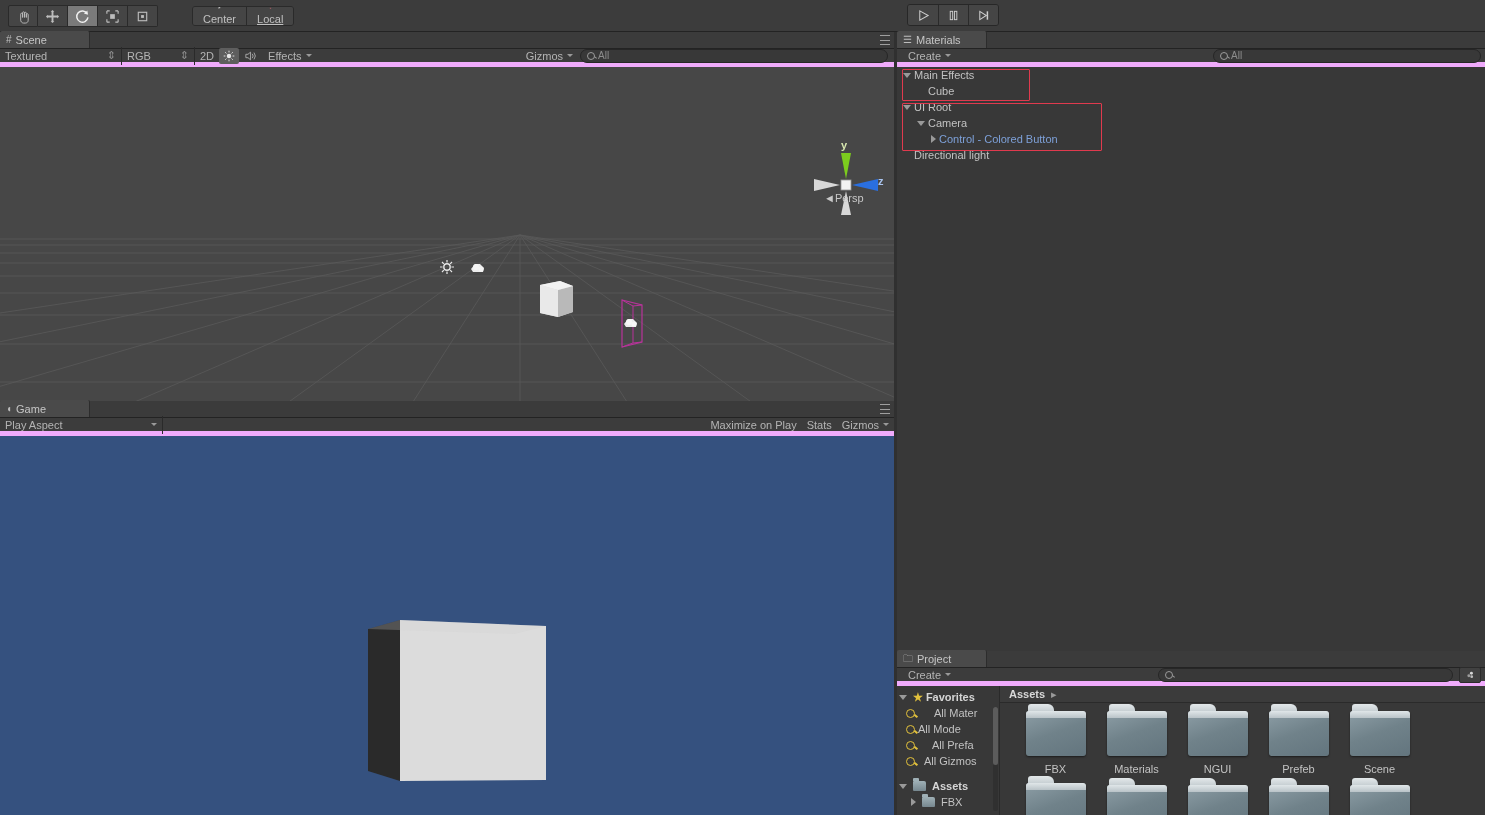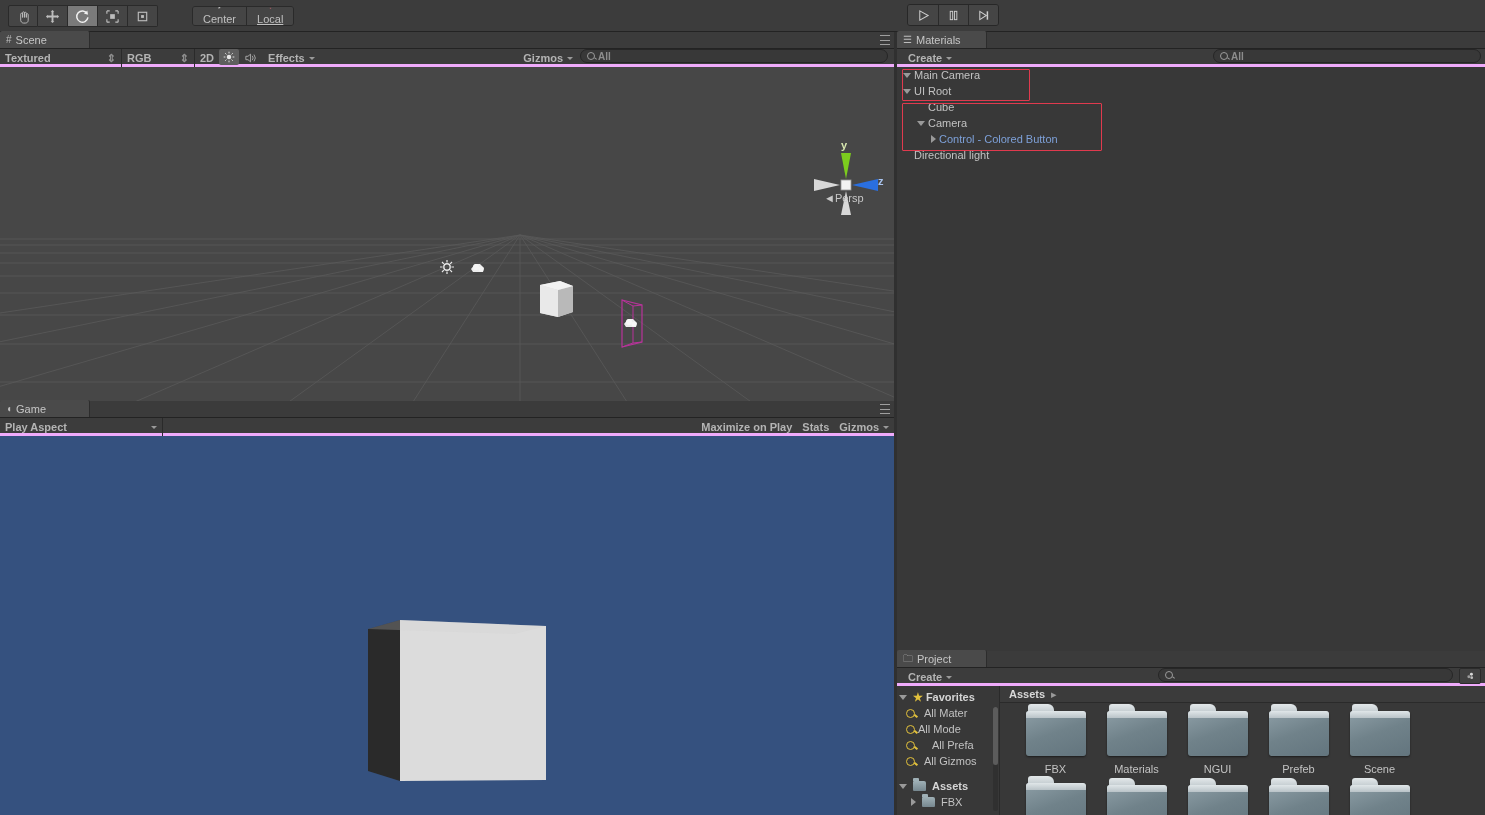--- a/index.html
+++ b/index.html
@@ -25,23 +25,23 @@
     background: #4a4a4a;
     display: flex; align-items: center; gap: 4px;
     font-size: 11px; color: #c6c6c6;
     border-top-left-radius: 2px; border-top-right-radius: 2px;
     border-right: 1px solid #2c2c2c;
     min-width: 90px;
   }
   .tab .tico { font-size: 10px; color: #bdbdbd; line-height: 1; }
   .toolrow {
     height: 18px; background: #3c3c3c;
-    border-bottom: 3px solid #f0abfc;
-    display: flex; align-items: flex-start;
-    font-size: 11px; color: #b4b4b4; font-weight: bold;
+    border-bottom: 5px solid #f0abfc;
+    display: flex; align-items: center;
+    font-size: 11px; color: #b4b4b4;
   }
   .btn {
     height: 16px; display: flex; align-items: center; justify-content: center;
     padding: 0 6px; background: #414141;
     border: 1px solid #2b2b2b; border-radius: 2px;
     color: #b8b8b8; font-size: 11px; white-space: nowrap;
   }
   .flat {
     height: 18px; display: flex; align-items: center;
     padding: 0 5px; color: #b4b4b4; font-size: 11px; white-space: nowrap;
@@ -500,29 +500,29 @@
       <div style="flex:1"></div>
       <div class="searchbox" style="width:268px; margin-right:4px;">
         <span class="magnifier"></span>
         <span>All</span>
       </div>
     </div>
 
     <div id="hierlist">
         <div class="hrow" style="padding-left: 6px;">
           <span class="tri"></span>
-          <span>Main Camera</span>
+          <span>Main Effects</span>
+        </div>
+        <div class="hrow" style="padding-left: 20px;">
+          <span class="tri none"></span>
+          <span>Cube</span>
         </div>
         <div class="hrow" style="padding-left: 6px;">
           <span class="tri"></span>
           <span>UI Root</span>
-        </div>
-        <div class="hrow" style="padding-left: 20px;">
-          <span class="tri none"></span>
-          <span>Cube</span>
         </div>
         <div class="hrow" style="padding-left: 20px;">
           <span class="tri"></span>
           <span>Camera</span>
         </div>
         <div class="hrow sel" style="padding-left: 34px;">
           <span class="tri closed"></span>
           <span>Control - Colored Button</span>
         </div>
         <div class="hrow" style="padding-left: 6px;">
@@ -567,21 +567,21 @@
     </div>
 
     <div id="projside">
         <div class="prow bold">
           <span class="tri"></span>
           <span class="star">★</span>
           <span>Favorites</span>
         </div>
         <div class="prow">
           <span class="qicon"></span>
-          <span style="margin-left:6px">All Mater</span>
+          <span style="margin-left:16px">All Mater</span>
         </div>
         <div class="prow">
           <span class="qicon"></span>
           <span style="margin-left:0">All Mode</span>
         </div>
         <div class="prow">
           <span class="qicon"></span>
           <span style="margin-left:14px">All Prefa</span>
         </div>
         <div class="prow">

